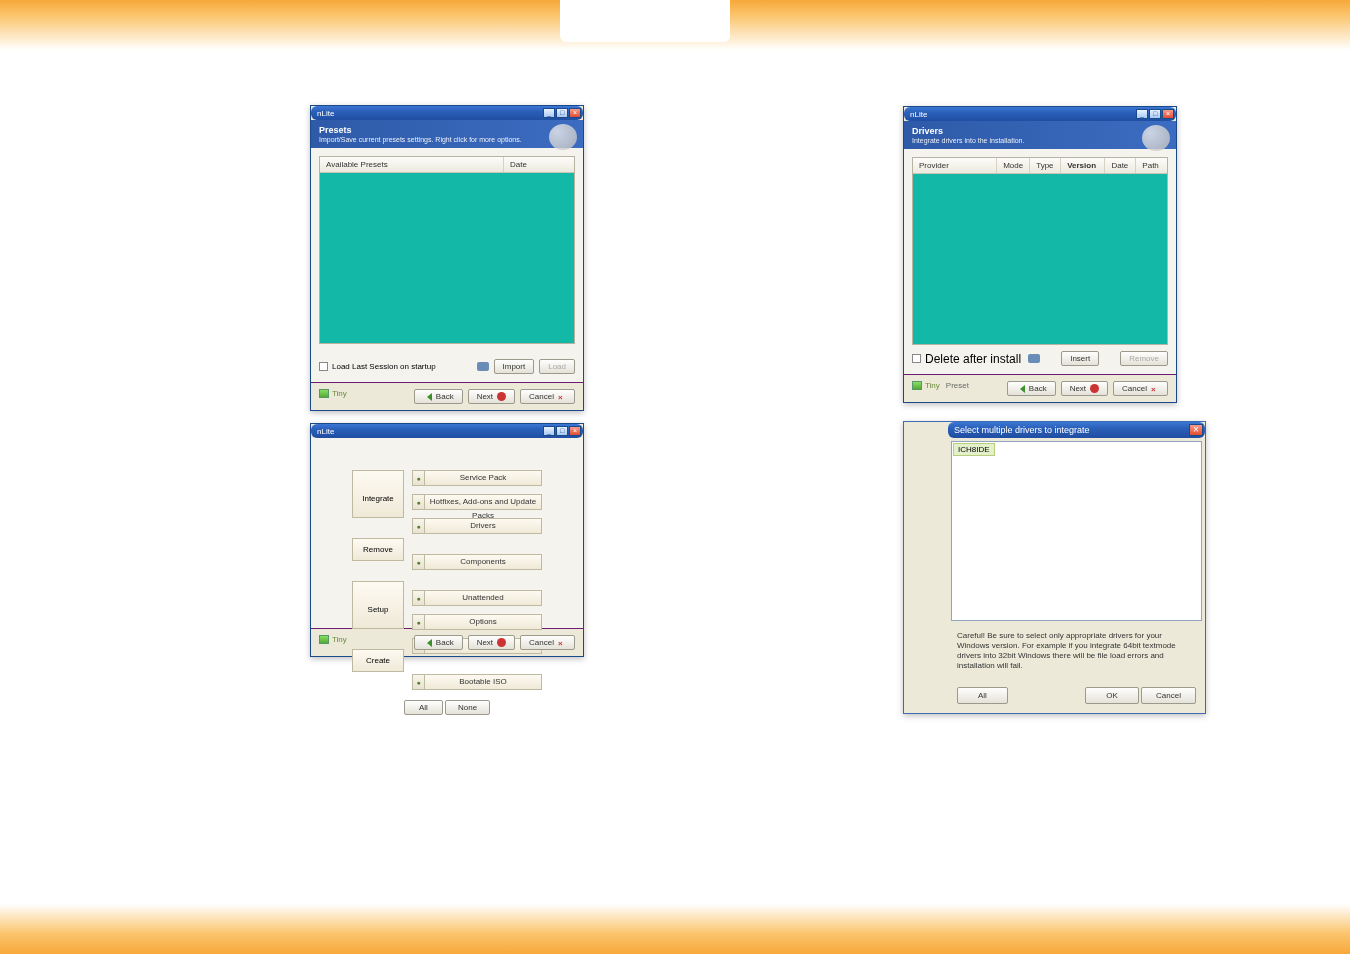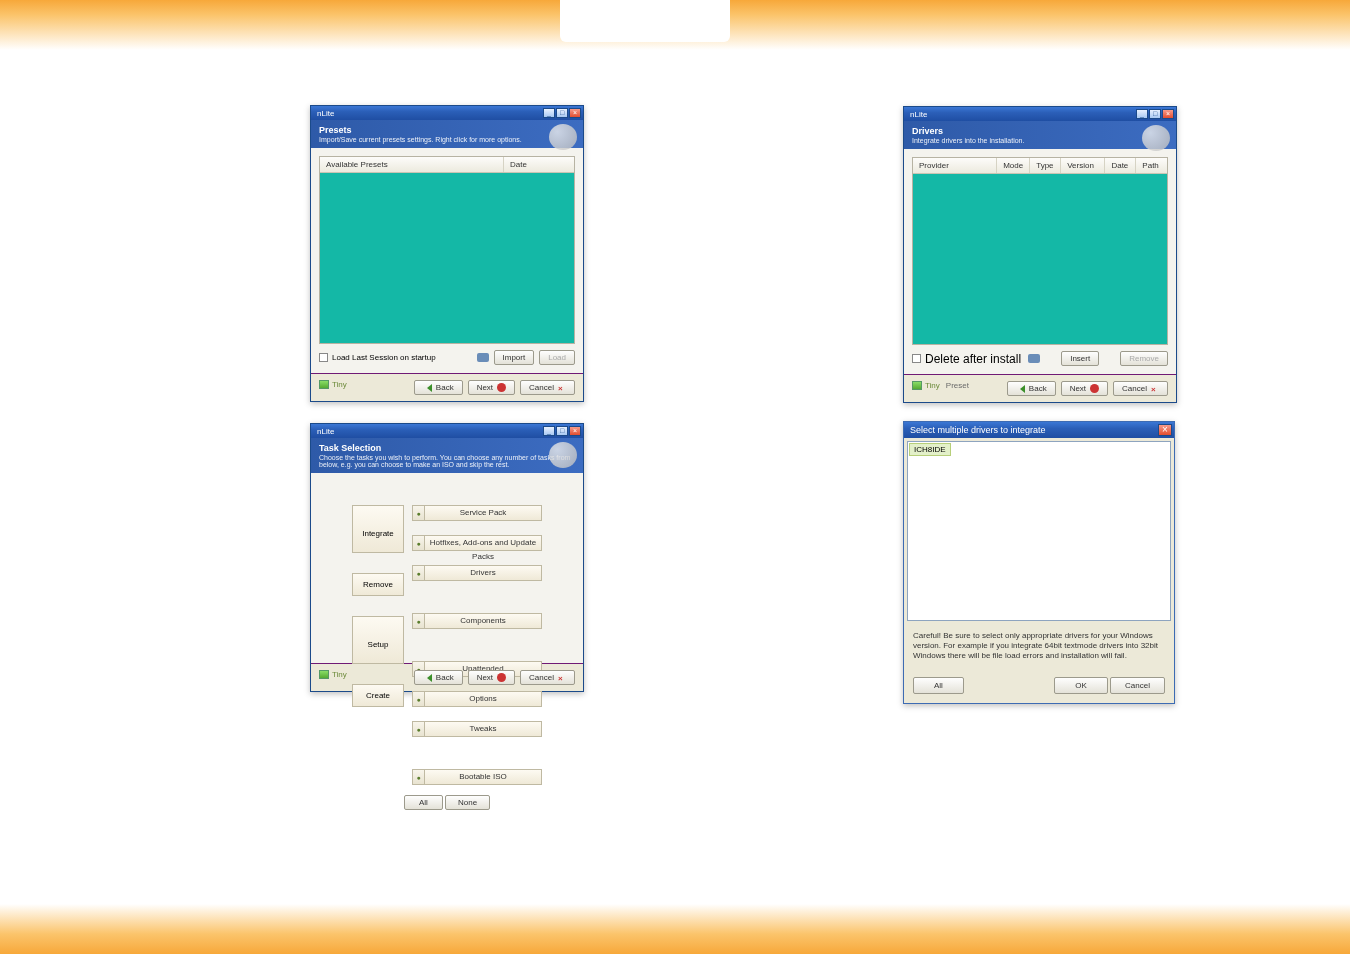--- a/index.html
+++ b/index.html
@@ -7,21 +7,21 @@
 
 
 .top-gradient { position: absolute; top: 0; left: 0; right: 0; height: 50px; background: linear-gradient(to bottom, #f7a83a, #fbc46b 30%, #ffffff); z-index: 0; }
 .tab-notch { position: absolute; top: 0; left: 560px; width: 170px; height: 42px; background: #ffffff; border-radius: 0 0 6px 6px; z-index: 1; }
 .bottom-gradient { position: absolute; bottom: 0; left: 0; right: 0; height: 50px; background: linear-gradient(to bottom, #ffffff, #fbc46b 60%, #f7a83a); z-index: 0; }
 
 .content { position: absolute; top: 0; left: 0; right: 0; bottom: 0; z-index: 2; }
 
 
 .xp-window { position: absolute; background: #ece9d8; border: 1px solid #1b4a8a; font-size: 8px; box-shadow: 0 2px 6px rgba(0,0,0,.25); }
-.xp-titlebar { height: 14px; background: linear-gradient(to bottom, #3b77d5 0%, #2b5fb8 40%, #1f4ea3 100%); color: #fff; display: flex; align-items: center; justify-content: space-between; padding: 0 2px; font-size: 8px; }
+.xp-titlebar { height: 14px; background: linear-gradient(to bottom, #3b77d5 0%, #2b5fb8 40%, #1f4ea3 100%); color: #fff; display: flex; align-items: center; justify-content: space-between; padding: 0 2px; font-size: 8px; border-radius: 6px; }
 .xp-titlebar .t-left { padding-left: 4px; }
 .xp-titlebar .t-right { display: flex; gap: 1px; }
 .xp-tbtn { width: 12px; height: 10px; background: linear-gradient(to bottom, #e8f1ff, #a9c9f2); border: 1px solid #1b4a8a; font-size: 7px; line-height: 8px; text-align: center; color: #1b4a8a; cursor: pointer; }
 .xp-tbtn.close { background: linear-gradient(to bottom, #f79a8a, #e24d2f); color: #fff; }
 
 .desc-bar { background: linear-gradient(to right, #2e5aa8, #3c6cc1); color: #fff; padding: 5px 8px; position: relative; }
 .desc-bar .dt { font-weight: bold; font-size: 9px; }
 .desc-bar .ds { font-size: 7px; opacity: .9; margin-top: 1px; }
 .desc-logo { position: absolute; right: 6px; top: 4px; width: 28px; height: 26px; background: radial-gradient(circle at 30% 30%, #eee, #bbb); border-radius: 50%; opacity: .8; }
 
@@ -35,31 +35,31 @@
 
 .list-frame { background: #14b8a6; border: 1px solid #b7b3a3; }
 .list-header { display: flex; background: linear-gradient(to bottom, #fdfcfa, #eceade); border-bottom: 1px solid #c9c5b4; font-size: 8px; color: #333; }
 .list-header .col { padding: 3px 6px; border-right: 1px solid #d6d3c4; }
 .list-empty { height: 170px; }
 
 
 .task-grid { display: flex; align-items: flex-start; gap: 8px; justify-content: center; margin-top: 24px; }
 .task-left { display: flex; flex-direction: column; gap: 20px; }
 .task-left .cat { width: 52px; padding: 6px 0; text-align: center; background: linear-gradient(to bottom, #fdfaf2, #efe9d7); border: 1px solid #bfb9a2; font-size: 8px; }
-.task-right { display: flex; flex-direction: column; gap: 14px; }
+.task-right { display: flex; flex-direction: column; gap: 8px; }
 .task-row { display: flex; }
 .task-check { width: 12px; height: 16px; background: linear-gradient(to bottom, #f8f5eb, #e8e3d0); border: 1px solid #bfb9a2; border-right: none; display: flex; align-items: center; justify-content: center; font-size: 7px; color: #5a7d2d; }
 .task-label { width: 118px; height: 16px; line-height: 14px; background: linear-gradient(to bottom, #fdfaf2, #efe9d7); border: 1px solid #bfb9a2; text-align: center; font-size: 8px; color: #333; }
 .task-actions { text-align: center; margin-top: 10px; }
 
 
 .drv-cols .col.c1 { width: 120px; }
 .drv-cols .col.c2 { width: 40px; }
 .drv-cols .col.c3 { width: 40px; }
-.drv-cols .col.c4 { width: 60px; }
+.drv-cols .col.c4 { width: 60px; font-weight: bold; }
 .drv-cols .col.c5 { width: 40px; }
 .drv-cols .col.c6 { width: 40px; border-right: none; }
 
 
 .filebox { background: #fff; border: 1px solid #8ea4bf; height: 180px; }
 .file-selected { background: #e3f0c9; border: 1px solid #b7cf7a; font-size: 8px; padding: 1px 4px; display: inline-block; margin: 1px; }
 
 .warn { font-size: 8px; color: #333; padding: 10px 6px; line-height: 1.25; }
 .action-row { display: flex; justify-content: space-between; padding: 6px; }
 
@@ -97,21 +97,21 @@
       <div class="desc-logo"></div>
     </div>
     <div class="panel-body">
       <div class="list-frame">
         <div class="list-header">
           <div class="col" style="flex:1">Available Presets</div>
           <div class="col" style="width:70px;border-right:none">Date</div>
         </div>
         <div class="list-empty"></div>
       </div>
-      <div style="display:flex;justify-content:space-between;align-items:center;margin-top:6px;">
+      <div style="display:flex;justify-content:space-between;align-items:center;margin-top:15px;">
         <label style="display:flex;align-items:center;gap:4px;font-size:8px">
           <span class="chk"></span>
           <span>Load Last Session on startup</span>
         </label>
         <div style="display:flex;gap:5px;align-items:center">
           <span class="ico cam"></span>
           <span class="btn">Import</span>
           <span class="btn disabled">Load</span>
         </div>
       </div>
@@ -139,25 +139,20 @@
   </div>
 
   <div class="xp-window" style="left:310px; top:423px; width:274px;">
     <div class="xp-titlebar">
       <span class="t-left">nLite</span>
       <span class="t-right">
         <span class="xp-tbtn">_</span>
         <span class="xp-tbtn">□</span>
         <span class="xp-tbtn close">×</span>
       </span>
-    </div>
-    <div class="desc-bar">
-      <div class="dt">Task Selection</div>
-      <div class="ds">Choose the tasks you wish to perform. You can choose any number of tasks from below, e.g. you can choose to make an ISO and skip the rest.</div>
-      <div class="desc-logo"></div>
     </div>
     <div class="panel-body" style="height:190px">
       <div class="task-grid">
         <div class="task-left">
           <div class="cat" style="height:48px;line-height:44px">Integrate</div>
           <div class="cat">Remove</div>
           <div class="cat" style="height:48px;line-height:44px">Setup</div>
           <div class="cat">Create</div>
         </div>
         <div class="task-right">
@@ -281,21 +276,21 @@
             <span class="ico next-stop"></span>
           </span>
         <span class="btn">
             <span>Cancel</span> 
             <span class="ico cancel">×</span>
           </span>
       </span>
     </div>
   </div>
 
-  <div class="xp-window" style="left:903px; top:421px; width:272px; border-color:#3d6bb3;">
+  <div class="xp-window" style="left:903px; top:421px; width:303px; border-color:#3d6bb3;padding-left:44px;">
     <div class="xp-titlebar" style="height:16px;">
       <span class="t-left" style="font-size:9px">Select multiple drivers to integrate</span>
       <span class="t-right">
         <span class="xp-tbtn close" style="width:14px;height:12px;font-size:10px;line-height:10px">×</span>
       </span>
     </div>
     <div style="padding:3px;background:#ece9d8">
       <div class="filebox">
         <span class="file-selected">ICH8IDE</span>
       </div>

